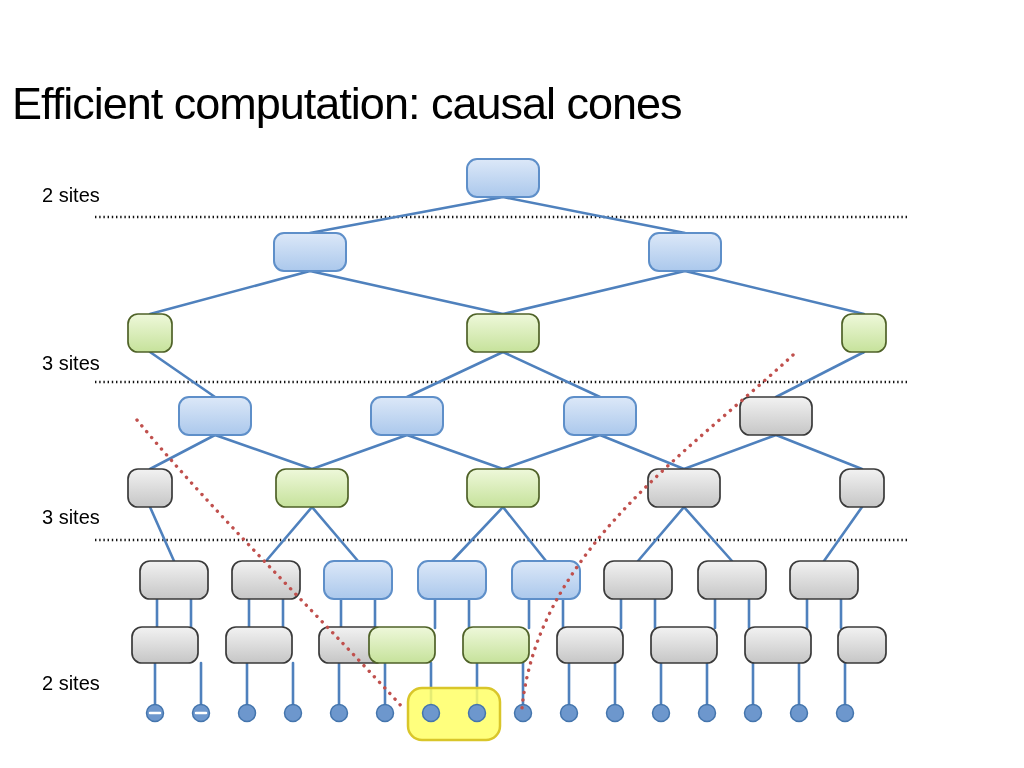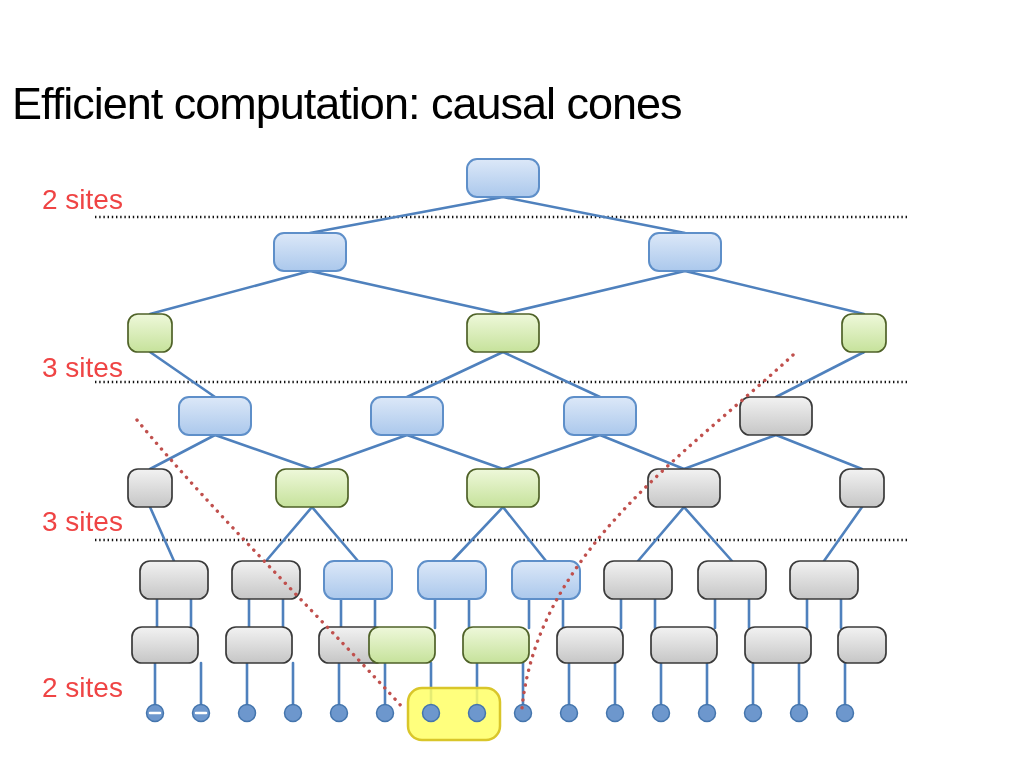--- a/index.html
+++ b/index.html
@@ -12,21 +12,21 @@
   }
   .slide { position:absolute; inset:0; width:1024px; height:768px; }
   .title {
     position:absolute; top:66px; left:0; width:100%;
     margin:12px; 
     font-size:45px; font-weight:400; color:#000;
     letter-spacing:-1px;
   }
   .layer-label {
     position:absolute; left:42px;
-    font-size:28px; color:#ef4444;
+    font-size:20px; color:#000000;
     white-space:nowrap;
   }
   .label-0 { top:184px; }
   .label-1 { top:352px; }
   .label-2 { top:506px; }
   .label-3 { top:672px; }
   #diagram { position:absolute; top:0; left:0; width:1024px; height:768px; }
 </style>
 </head>
 <body>

